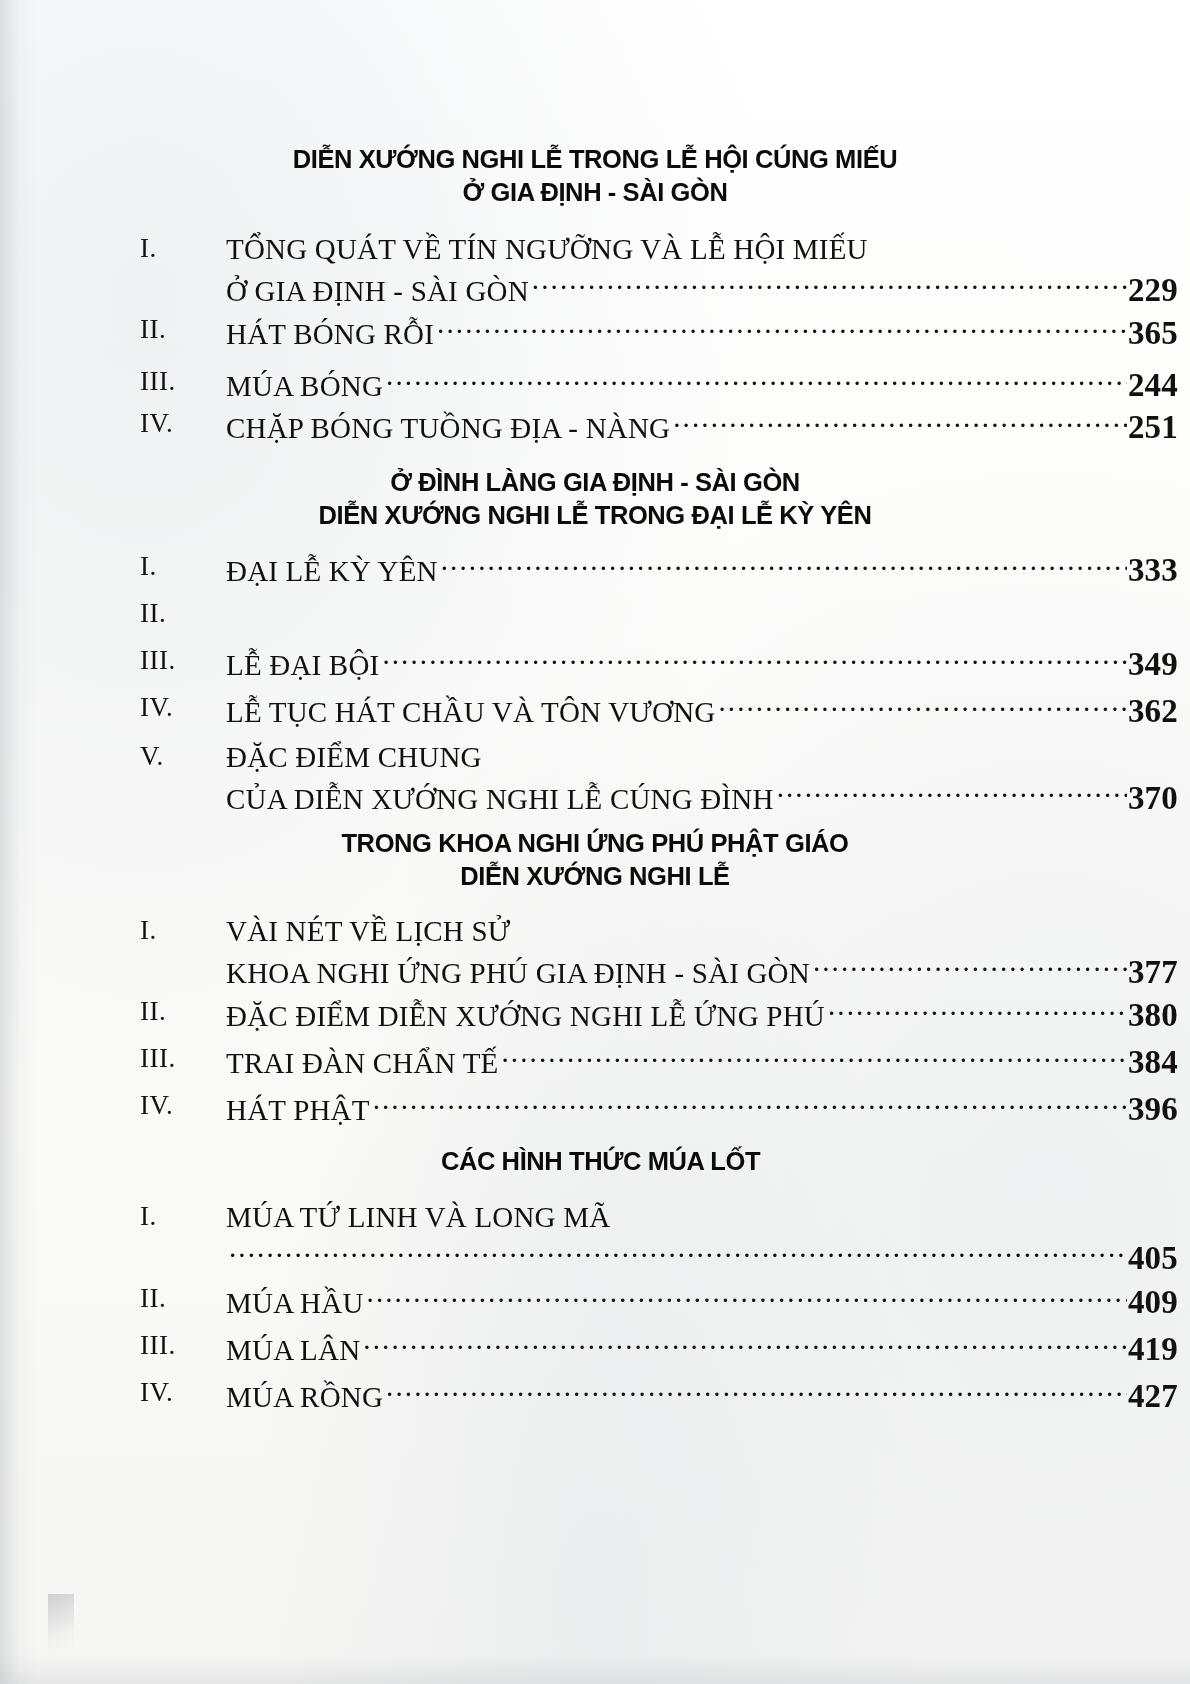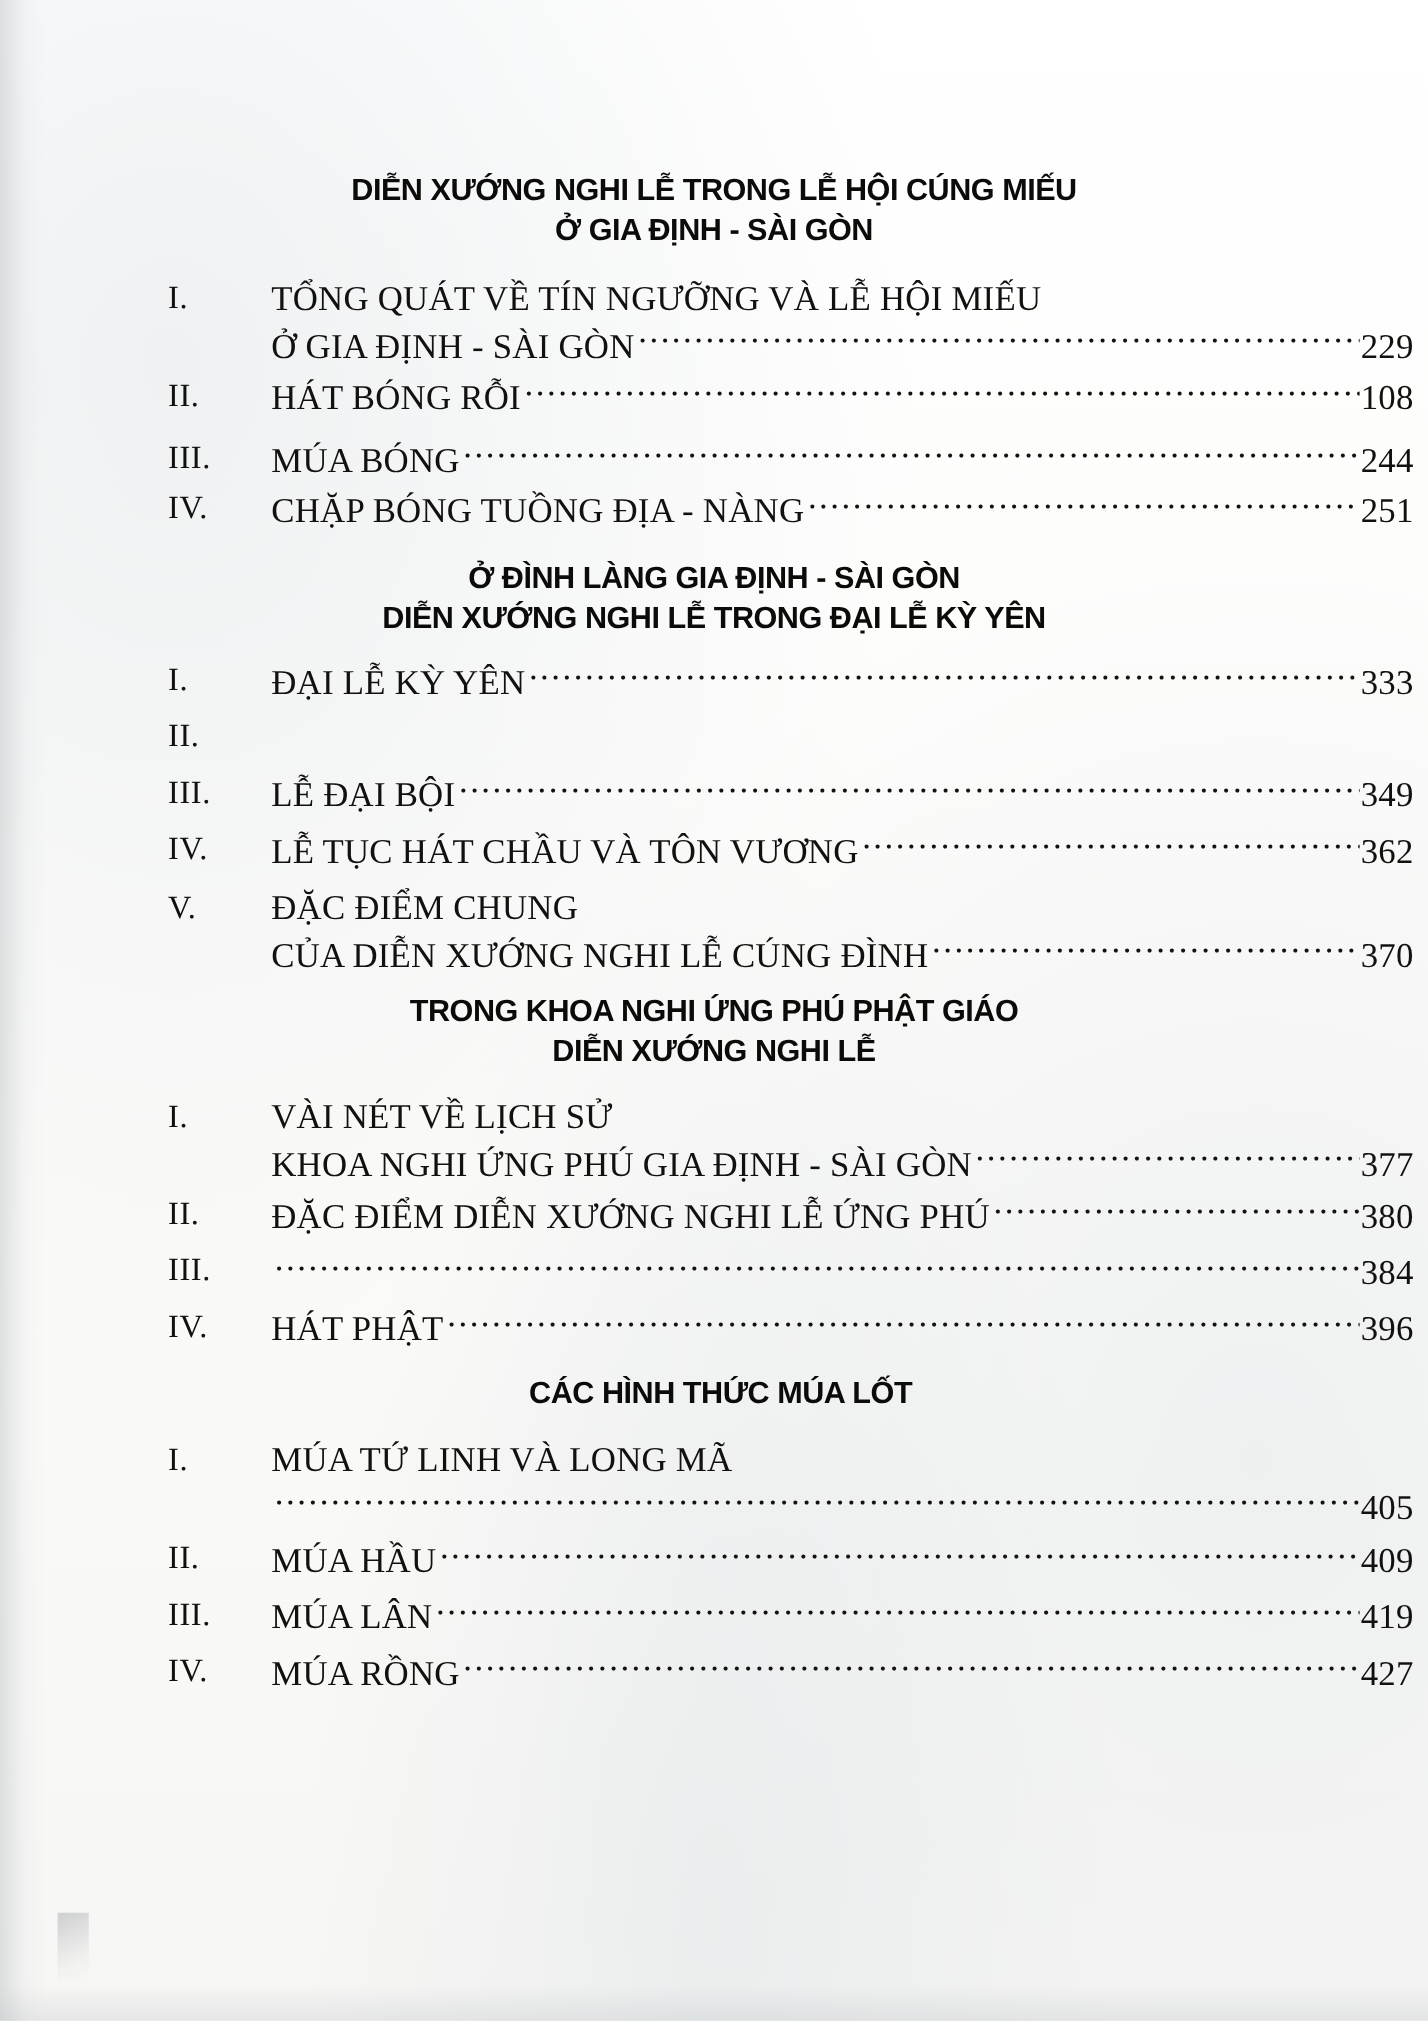--- a/index.html
+++ b/index.html
@@ -133,22 +133,23 @@
     left: 0;
     bottom: 0.06em;
     white-space: nowrap;
     letter-spacing: 2.1px;
     font-size: 29px;
     color: #131211;
   }
   .leader-page {
     flex: 0 0 auto;
     white-space: nowrap;
-    font-size: 29px;
+    font-size: 33px;
     letter-spacing: 0.2px;
+    font-weight: bold;
   }
   
   .plain-line {
     white-space: nowrap;
     letter-spacing: 0.2px;
   }
 </style>
 </head>
 <body>
 
@@ -174,21 +175,21 @@
               <span class="leader-page">229</span>
             </div>
           </div>
         </div>
         <div class="entry" style="position: absolute; left: 0px; right: 0px; top: 312px;">
           <div class="entry-num">II.</div>
           <div class="entry-body">
             <div class="leader-line">
               <span class="leader-text">HÁT BÓNG RỖI</span>
               <span class="leader-dots"></span>
-              <span class="leader-page">108</span>
+              <span class="leader-page">365</span>
             </div>
           </div>
         </div>
         <div class="entry" style="position: absolute; left: 0px; right: 0px; top: 364px;">
           <div class="entry-num">III.</div>
           <div class="entry-body">
             <div class="leader-line">
               <span class="leader-text">MÚA BÓNG</span>
               <span class="leader-dots"></span>
               <span class="leader-page">244</span>
@@ -279,20 +280,21 @@
               <span class="leader-text">ĐẶC ĐIỂM DIỄN XƯỚNG NGHI LỄ ỨNG PHÚ</span>
               <span class="leader-dots"></span>
               <span class="leader-page">380</span>
             </div>
           </div>
         </div>
         <div class="entry" style="position: absolute; left: 0px; right: 0px; top: 1041px;">
           <div class="entry-num">III.</div>
           <div class="entry-body">
             <div class="leader-line">
+              <span class="leader-text">TRAI ĐÀN CHẨN TẾ</span>
               <span class="leader-dots"></span>
               <span class="leader-page">384</span>
             </div>
           </div>
         </div>
         <div class="entry" style="position: absolute; left: 0px; right: 0px; top: 1088px;">
           <div class="entry-num">IV.</div>
           <div class="entry-body">
             <div class="leader-line">
               <span class="leader-text">HÁT PHẬT</span>

